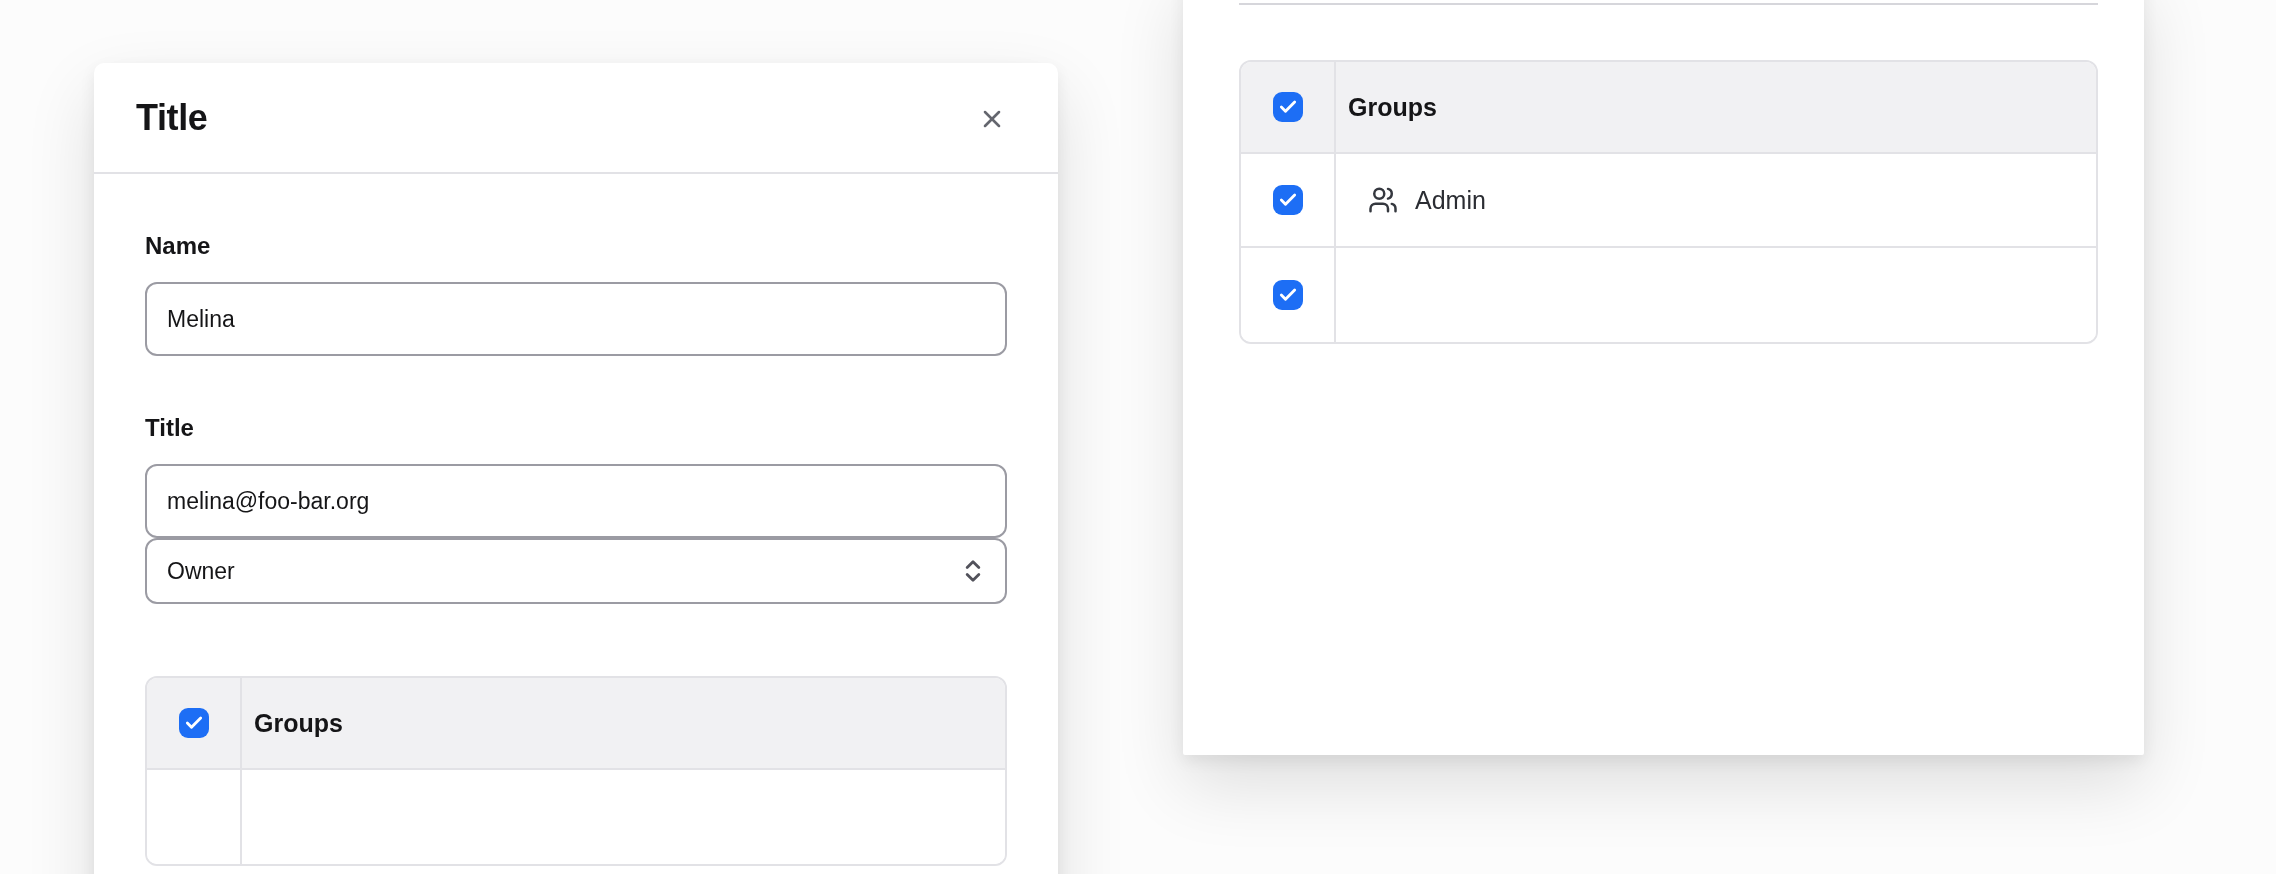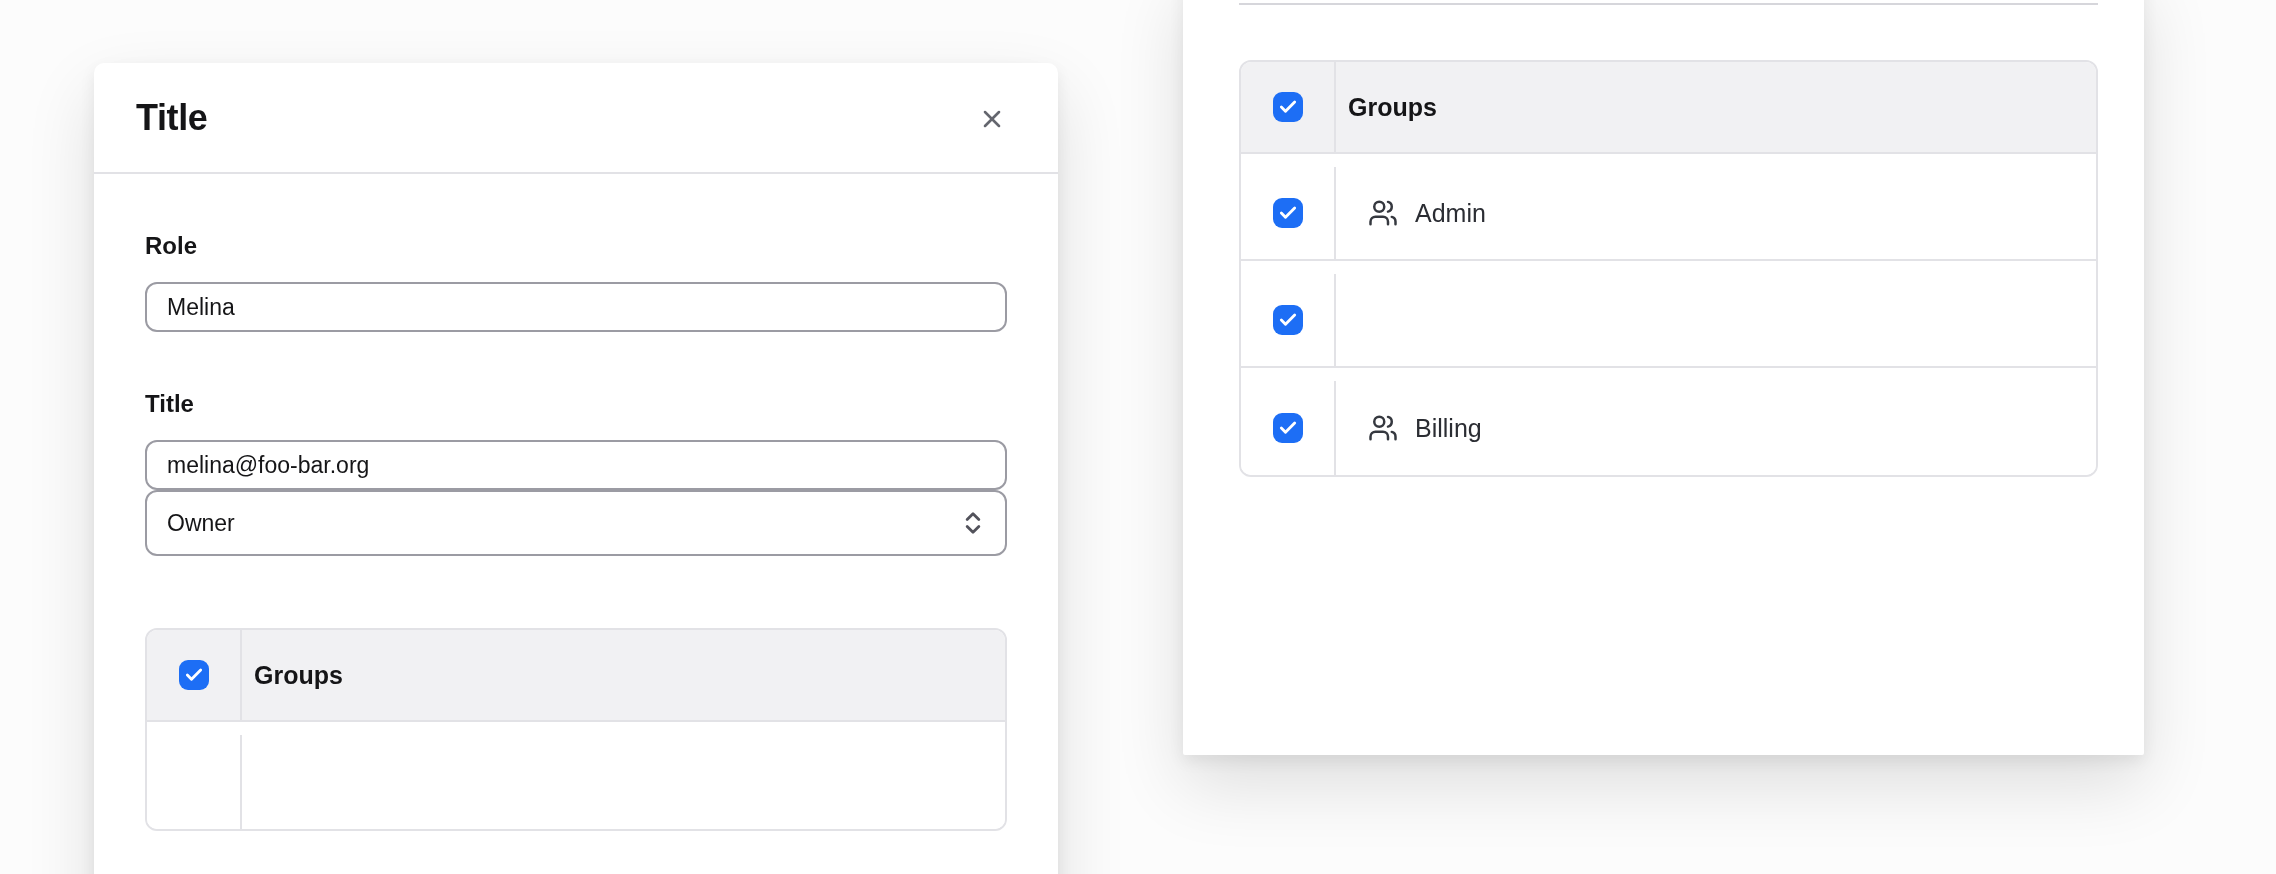--- a/index.html
+++ b/index.html
@@ -32,38 +32,38 @@
   }
   .modal-title{font-size:36px;font-weight:700;color:var(--text);letter-spacing:-.4px;}
   .close-btn{
     position:absolute;right:42px;top:32px;width:48px;height:48px;
     display:flex;align-items:center;justify-content:center;
     background:none;border:0;cursor:pointer;color:var(--close-icon);
   }
   .modal-body{padding:0 51px;}
   .field-label{display:block;margin-top:58px;margin-bottom:22px;font-size:24px;line-height:28px;font-weight:700;color:var(--text);}
   .text-input{
-    display:block;width:100%;height:50px;border:2px solid var(--input-border);
+    display:block;width:100%;height:74px;border:2px solid var(--input-border);
     border-radius:12px;padding:0 20px;font-family:"Liberation Sans",sans-serif;
     font-size:23px;color:var(--text);background:#fff;outline:none;
   }
   .select-box{
     display:flex;align-items:center;justify-content:space-between;
     width:100%;height:66px;border:2px solid var(--input-border);border-radius:12px;
     padding:0 18px 0 20px;font-size:23px;color:var(--text);background:#fff;cursor:pointer;
   }
   .select-box .chev{color:var(--chevron);}
 
   
   .groups-table{border:2px solid var(--border);border-radius:12px;overflow:hidden;background:#fff;}
   .modal .groups-table{margin-top:72px;}
   .t-header{display:flex;height:92px;background:var(--header-bg);border-bottom:2px solid var(--border);}
   .t-check-cell{flex:0 0 95px;width:95px;border-right:2px solid var(--border);display:flex;align-items:center;justify-content:center;}
   .t-head-label{display:flex;align-items:center;padding-left:12px;font-size:25px;font-weight:700;color:var(--text);}
-  .t-row{display:flex;height:94px;background:#fff;border-bottom:2px solid var(--border);cursor:pointer;margin-top:13px;}
+  .t-row{display:flex;height:94px;background:#fff;border-bottom:2px solid var(--border);cursor:pointer;}
   .t-row:last-child{border-bottom:0;}
   .t-row-content{display:flex;align-items:center;gap:17px;padding-left:32px;font-size:25px;color:var(--row-text);}
   .t-row-content .users{color:var(--icon);}
   .checkbox{
     width:30px;height:30px;border-radius:9px;background:var(--accent);
     display:flex;align-items:center;justify-content:center;cursor:pointer;flex:0 0 auto;
   }
 
   
   .panel{
@@ -87,21 +87,21 @@
           <svg width="28" height="28" viewBox="0 0 24 24" fill="none" stroke="currentColor" stroke-width="2.2" stroke-linecap="round">
               <path d="M18 6 6 18"></path>
               <path d="m6 6 12 12"></path>
             </svg>
         </span>
       </button>
     </header>
 
     <div class="modal-body">
 
-      <label class="field-label">Role</label>
+      <label class="field-label">Name</label>
       <input class="text-input" type="text" value="Melina" style="">
 
       <label class="field-label">Title</label>
       <input class="text-input" type="text" value="melina@foo-bar.org" style="">
 
       <div class="select-box">
         <span>Owner</span>
         <span class="chev" style="display:flex;">
           <svg width="28" height="28" viewBox="0 0 24 24" fill="none" stroke="currentColor" stroke-width="2.4" stroke-linecap="round" stroke-linejoin="round">
               <path d="m7 15 5 5 5-5"></path>
@@ -177,39 +177,17 @@
             <span style="display:flex;">
               <svg width="20" height="20" viewBox="0 0 24 24" fill="none" stroke="#ffffff" stroke-width="3.4" stroke-linecap="round" stroke-linejoin="round">
                   <path d="M20 6 9 17l-5-5"></path>
                 </svg>
             </span>
           </span>
         </div>
       </div>
 
 
-      <div class="t-row">
-        <div class="t-check-cell">
-          <span class="checkbox">
-            <span style="display:flex;">
-              <svg width="20" height="20" viewBox="0 0 24 24" fill="none" stroke="#ffffff" stroke-width="3.4" stroke-linecap="round" stroke-linejoin="round">
-                  <path d="M20 6 9 17l-5-5"></path>
-                </svg>
-            </span>
-          </span>
-        </div>
-        <div class="t-row-content">
-          <span class="users" style="display:flex;">
-            <svg width="30" height="30" viewBox="0 0 24 24" fill="none" stroke="currentColor" stroke-width="2" stroke-linecap="round" stroke-linejoin="round">
-                <path d="M16 21v-2a4 4 0 0 0-4-4H6a4 4 0 0 0-4 4v2"></path>
-                <circle cx="9" cy="7" r="4"></circle>
-                <path d="M22 21v-2a4 4 0 0 0-3-3.87"></path>
-                <path d="M16 3.13a4 4 0 0 1 0 7.75"></path>
-              </svg>
-          </span>
-          <span>Billing</span>
-        </div>
-      </div>
 
     </div>
   </section>
 
 </div>
 
 </body></html>

